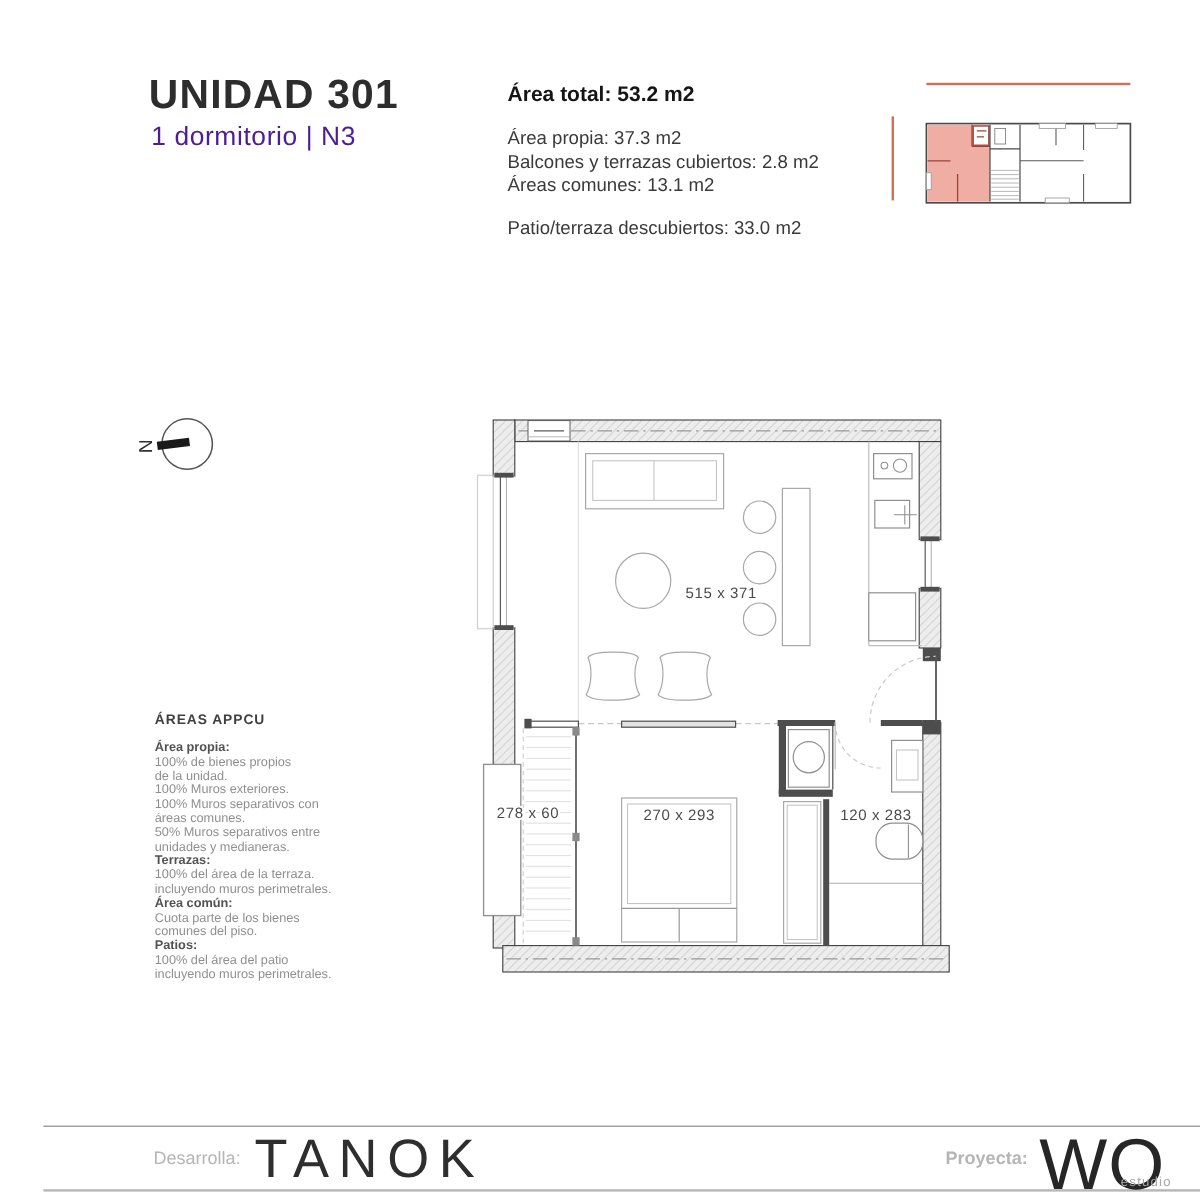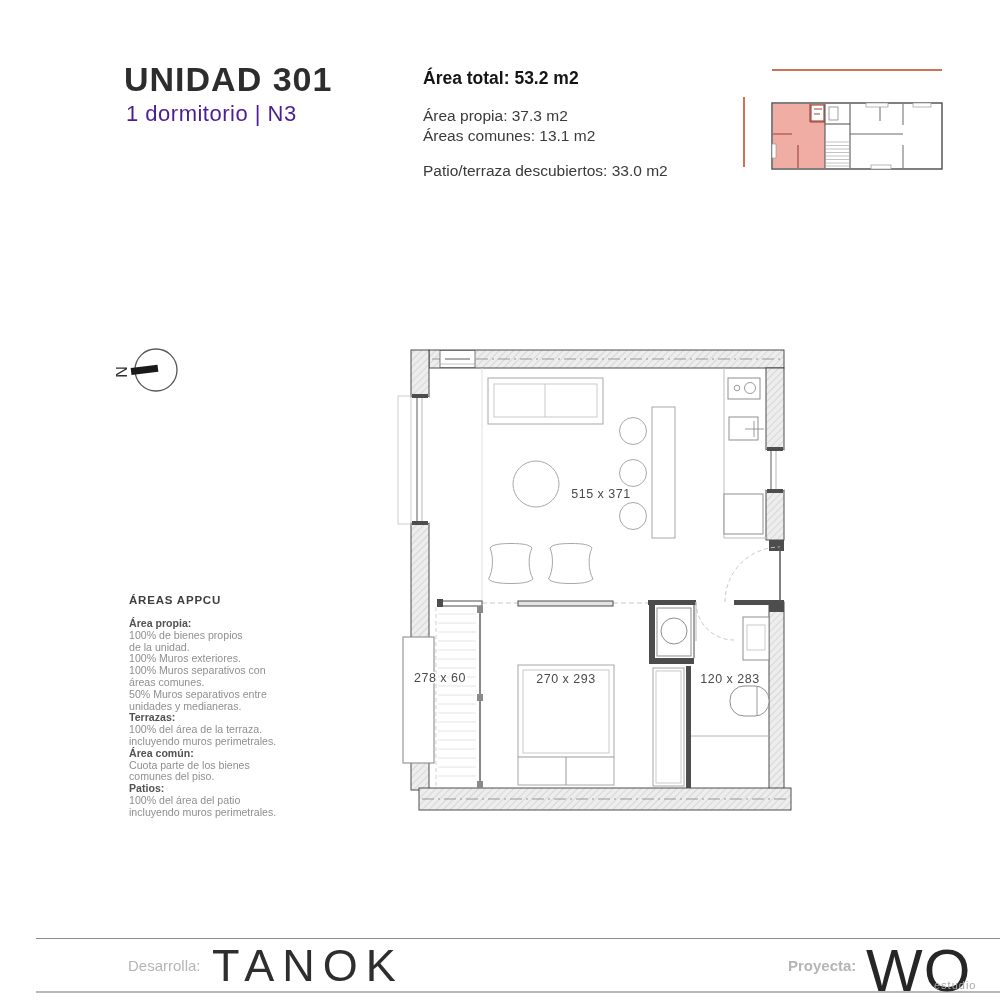--- a/index.html
+++ b/index.html
@@ -49,20 +49,21 @@
 <body>
 
 <div id="page">
 
   <div class="abs" id="title">UNIDAD 301</div>
   <div class="abs" id="subtitle">1 dormitorio | N3</div>
 
   <div class="abs" id="area-block">
     <div id="area-total">Área total: 53.2 m2</div>
     <div class="area-line">Área propia: 37.3 m2</div>
+    <div class="area-line">Balcones y terrazas cubiertos: 2.8 m2</div>
     <div class="area-line">Áreas comunes: 13.1 m2</div>
     <div id="area-patio">Patio/terraza descubiertos:  33.0 m2</div>
   </div>
 
   <div class="abs accent" id="accent-h" style="background: rgb(207, 112, 88);"></div>
   <div class="abs accent" id="accent-v" style="background: rgb(207, 112, 88);"></div>
 
   <svg class="abs" style="left:734px;top:101px;" width="174" height="70" viewBox="0 0 174 70">
     <rect x="2" y="2" width="170" height="66" fill="#ffffff" stroke="#4a4a4a" stroke-width="1.4"></rect>
     <rect id="kp-unit" x="3" y="3" width="52" height="64" fill="#efada4"></rect>

